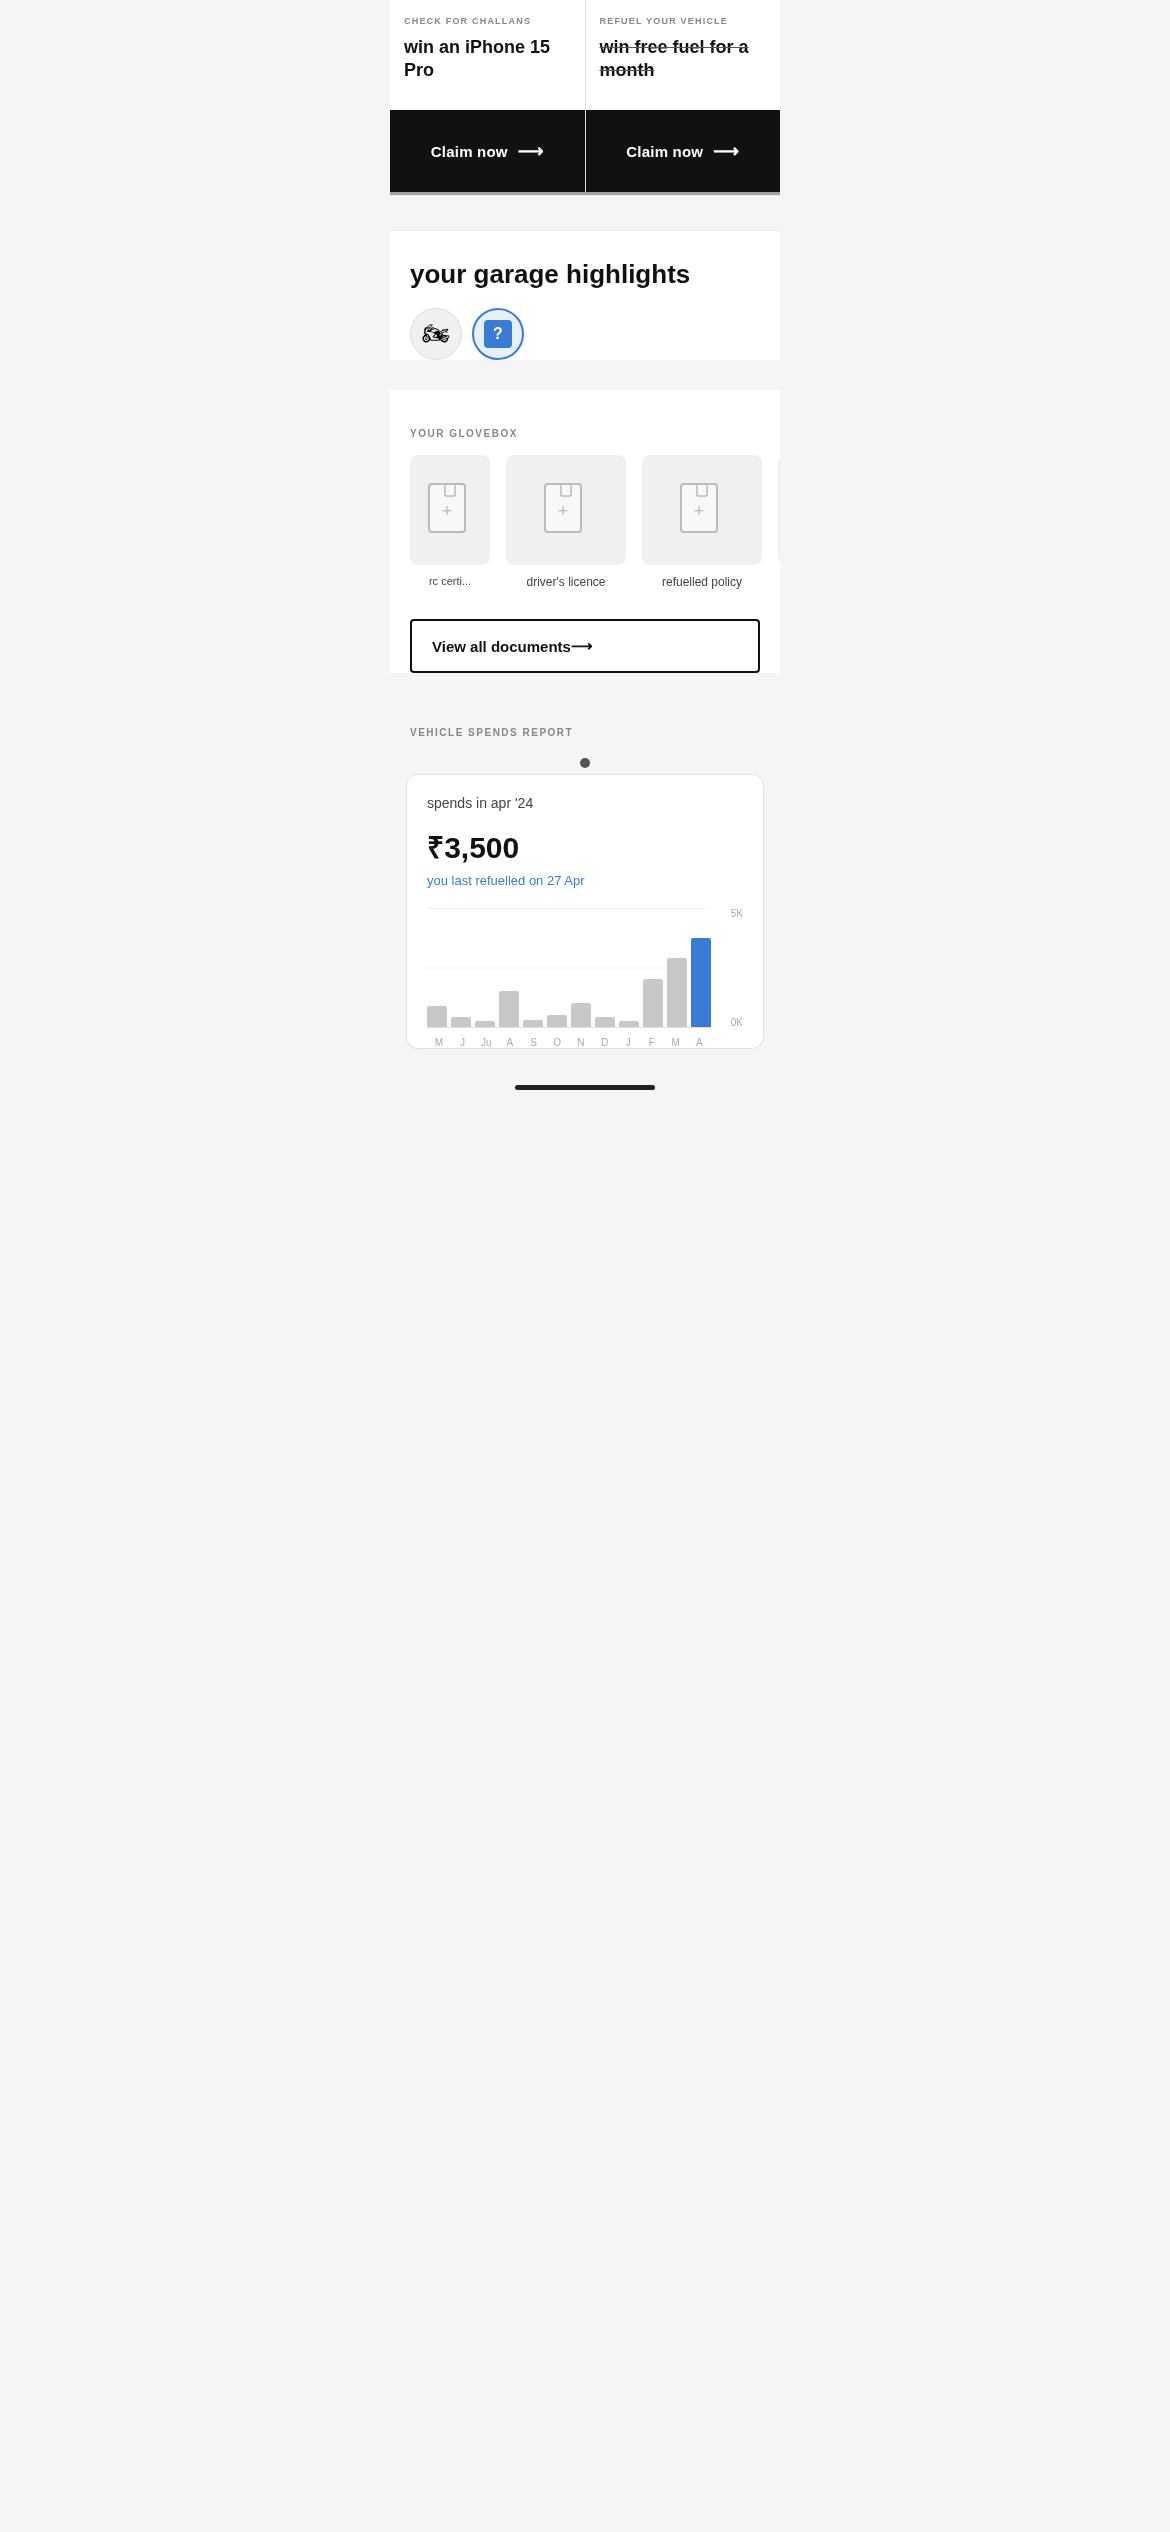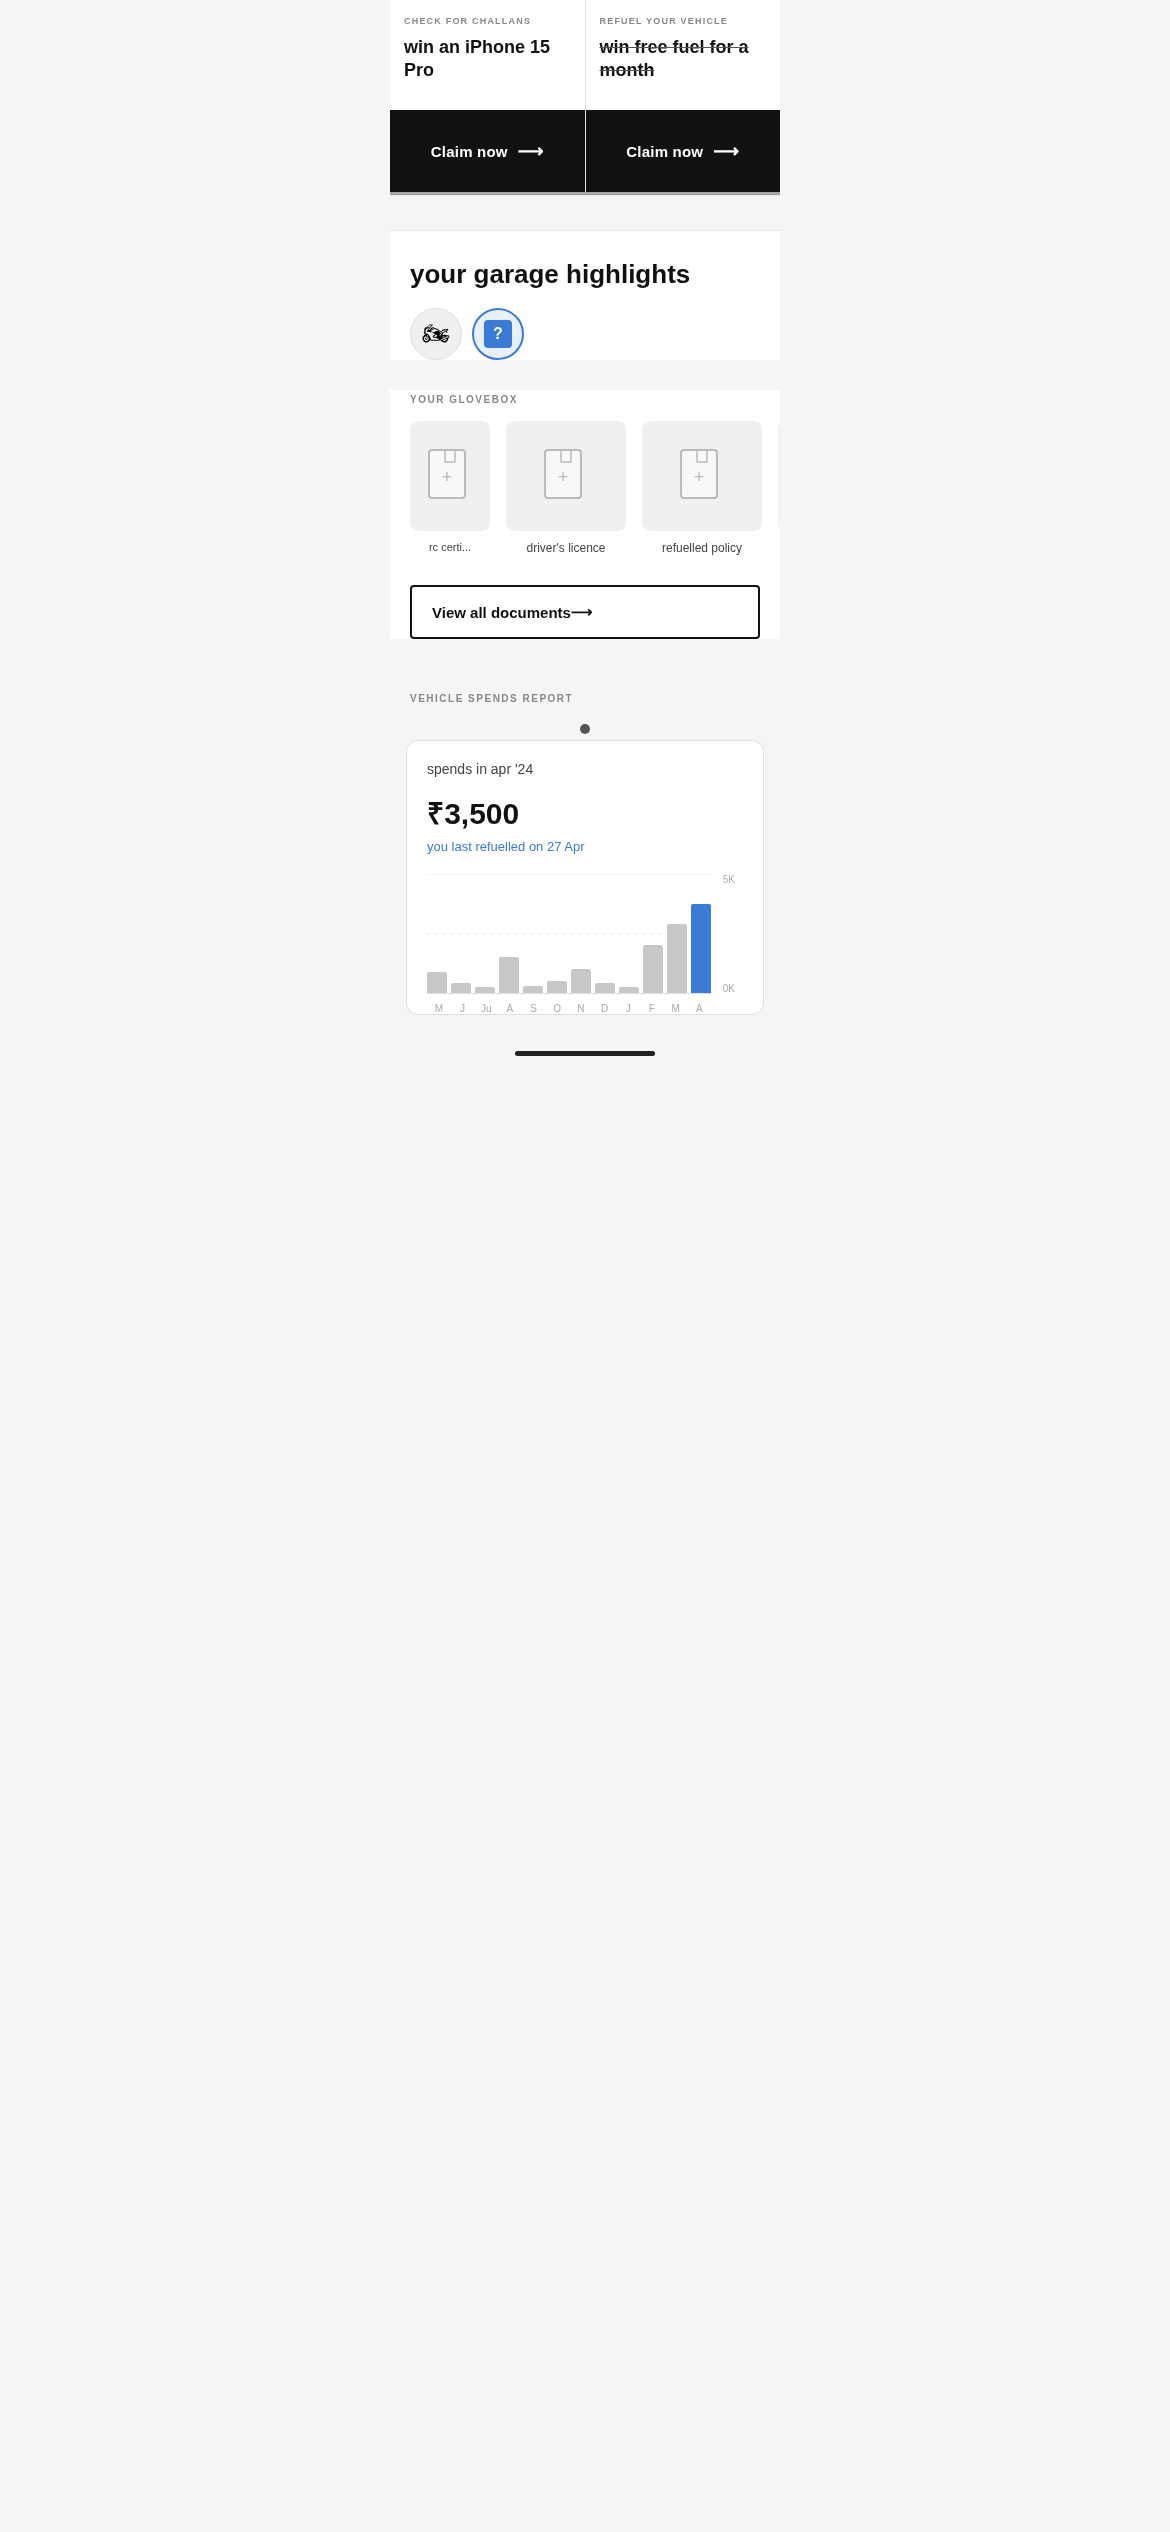--- a/index.html
+++ b/index.html
@@ -127,20 +127,21 @@
 
     
     .section-label {
       font-size: 10px;
       font-weight: 700;
       letter-spacing: 1.5px;
       color: #888;
       text-transform: uppercase;
       margin-bottom: 16px;
       padding: 0 20px;
+      margin-top: 34px;
     }
     .glovebox-scroll {
       display: flex;
       overflow-x: auto;
       gap: 16px;
       padding: 0 20px 20px;
       scrollbar-width: none;
     }
     .glovebox-scroll::-webkit-scrollbar { display: none; }
     .doc-card {
@@ -248,21 +249,21 @@
 
     
     .chart-container {
       position: relative;
       width: 100%;
       height: 140px;
       margin-top: 10px;
     }
     .chart-y-labels {
       position: absolute;
-      right: 8px;
+      right: 0;
       top: 0;
       bottom: 20px;
       display: flex;
       flex-direction: column;
       justify-content: space-between;
       align-items: flex-end;
       padding-right: 0;
       width: 30px;
     }
     .chart-y-label {

